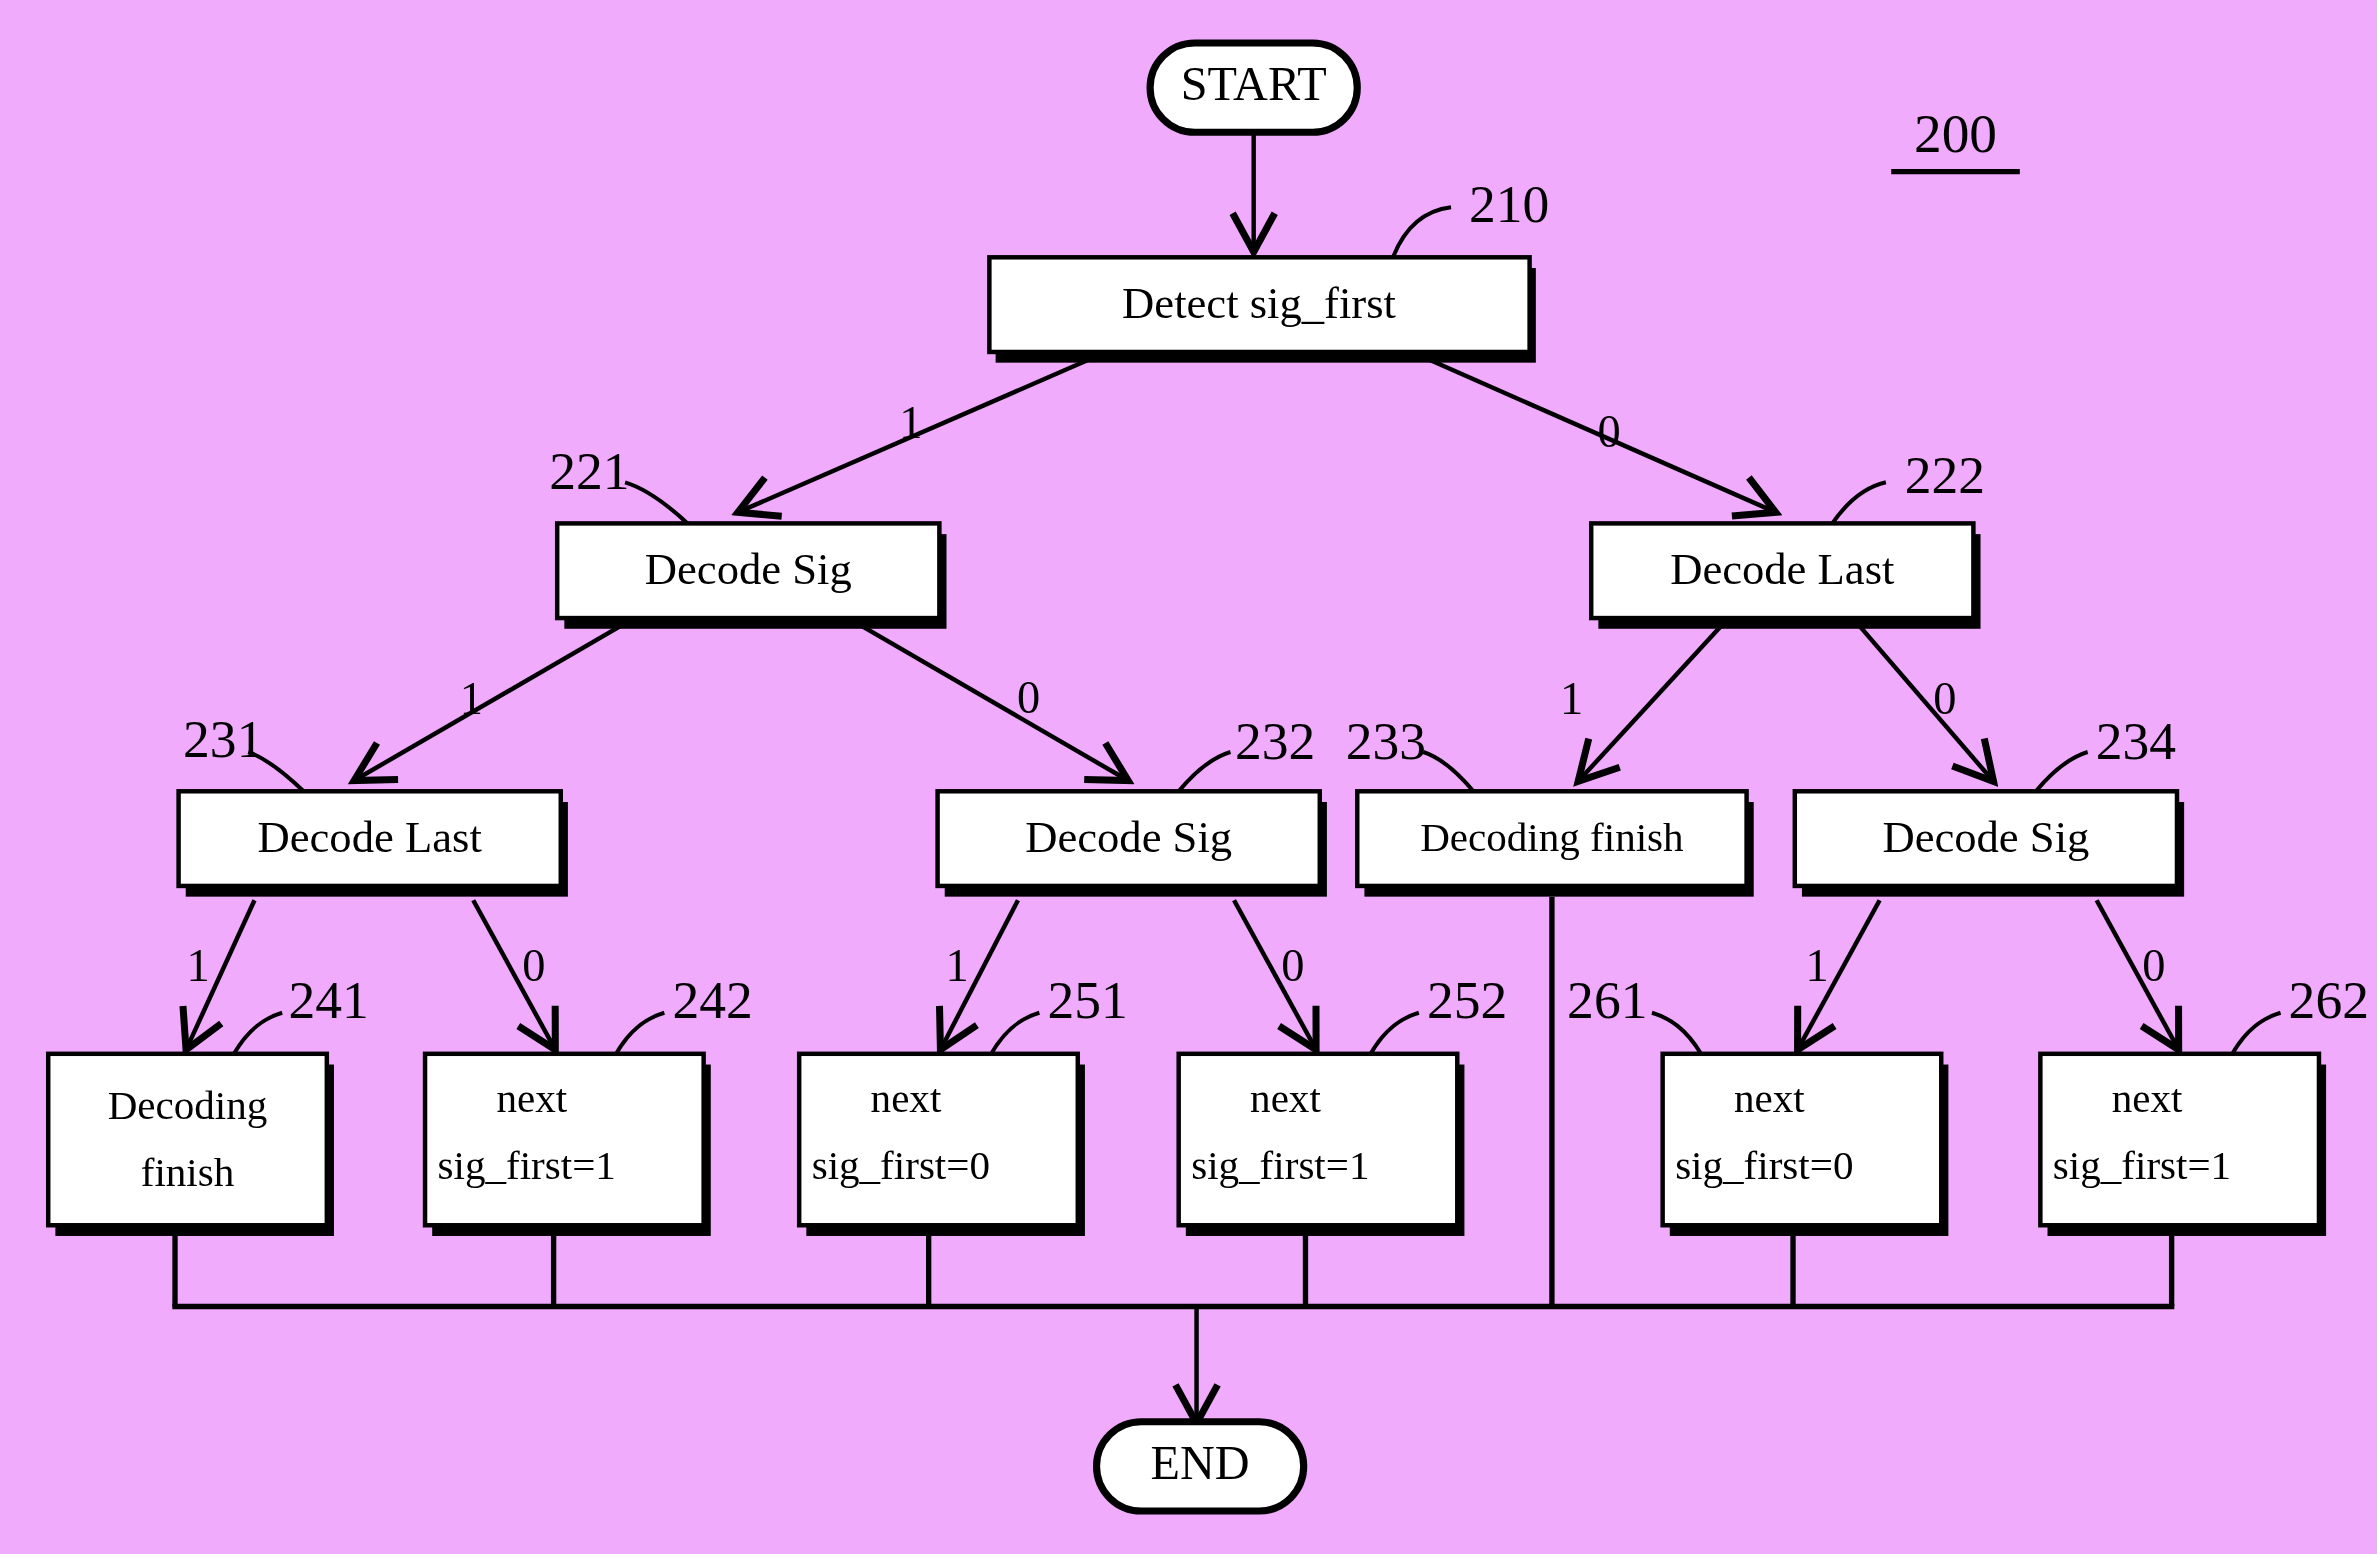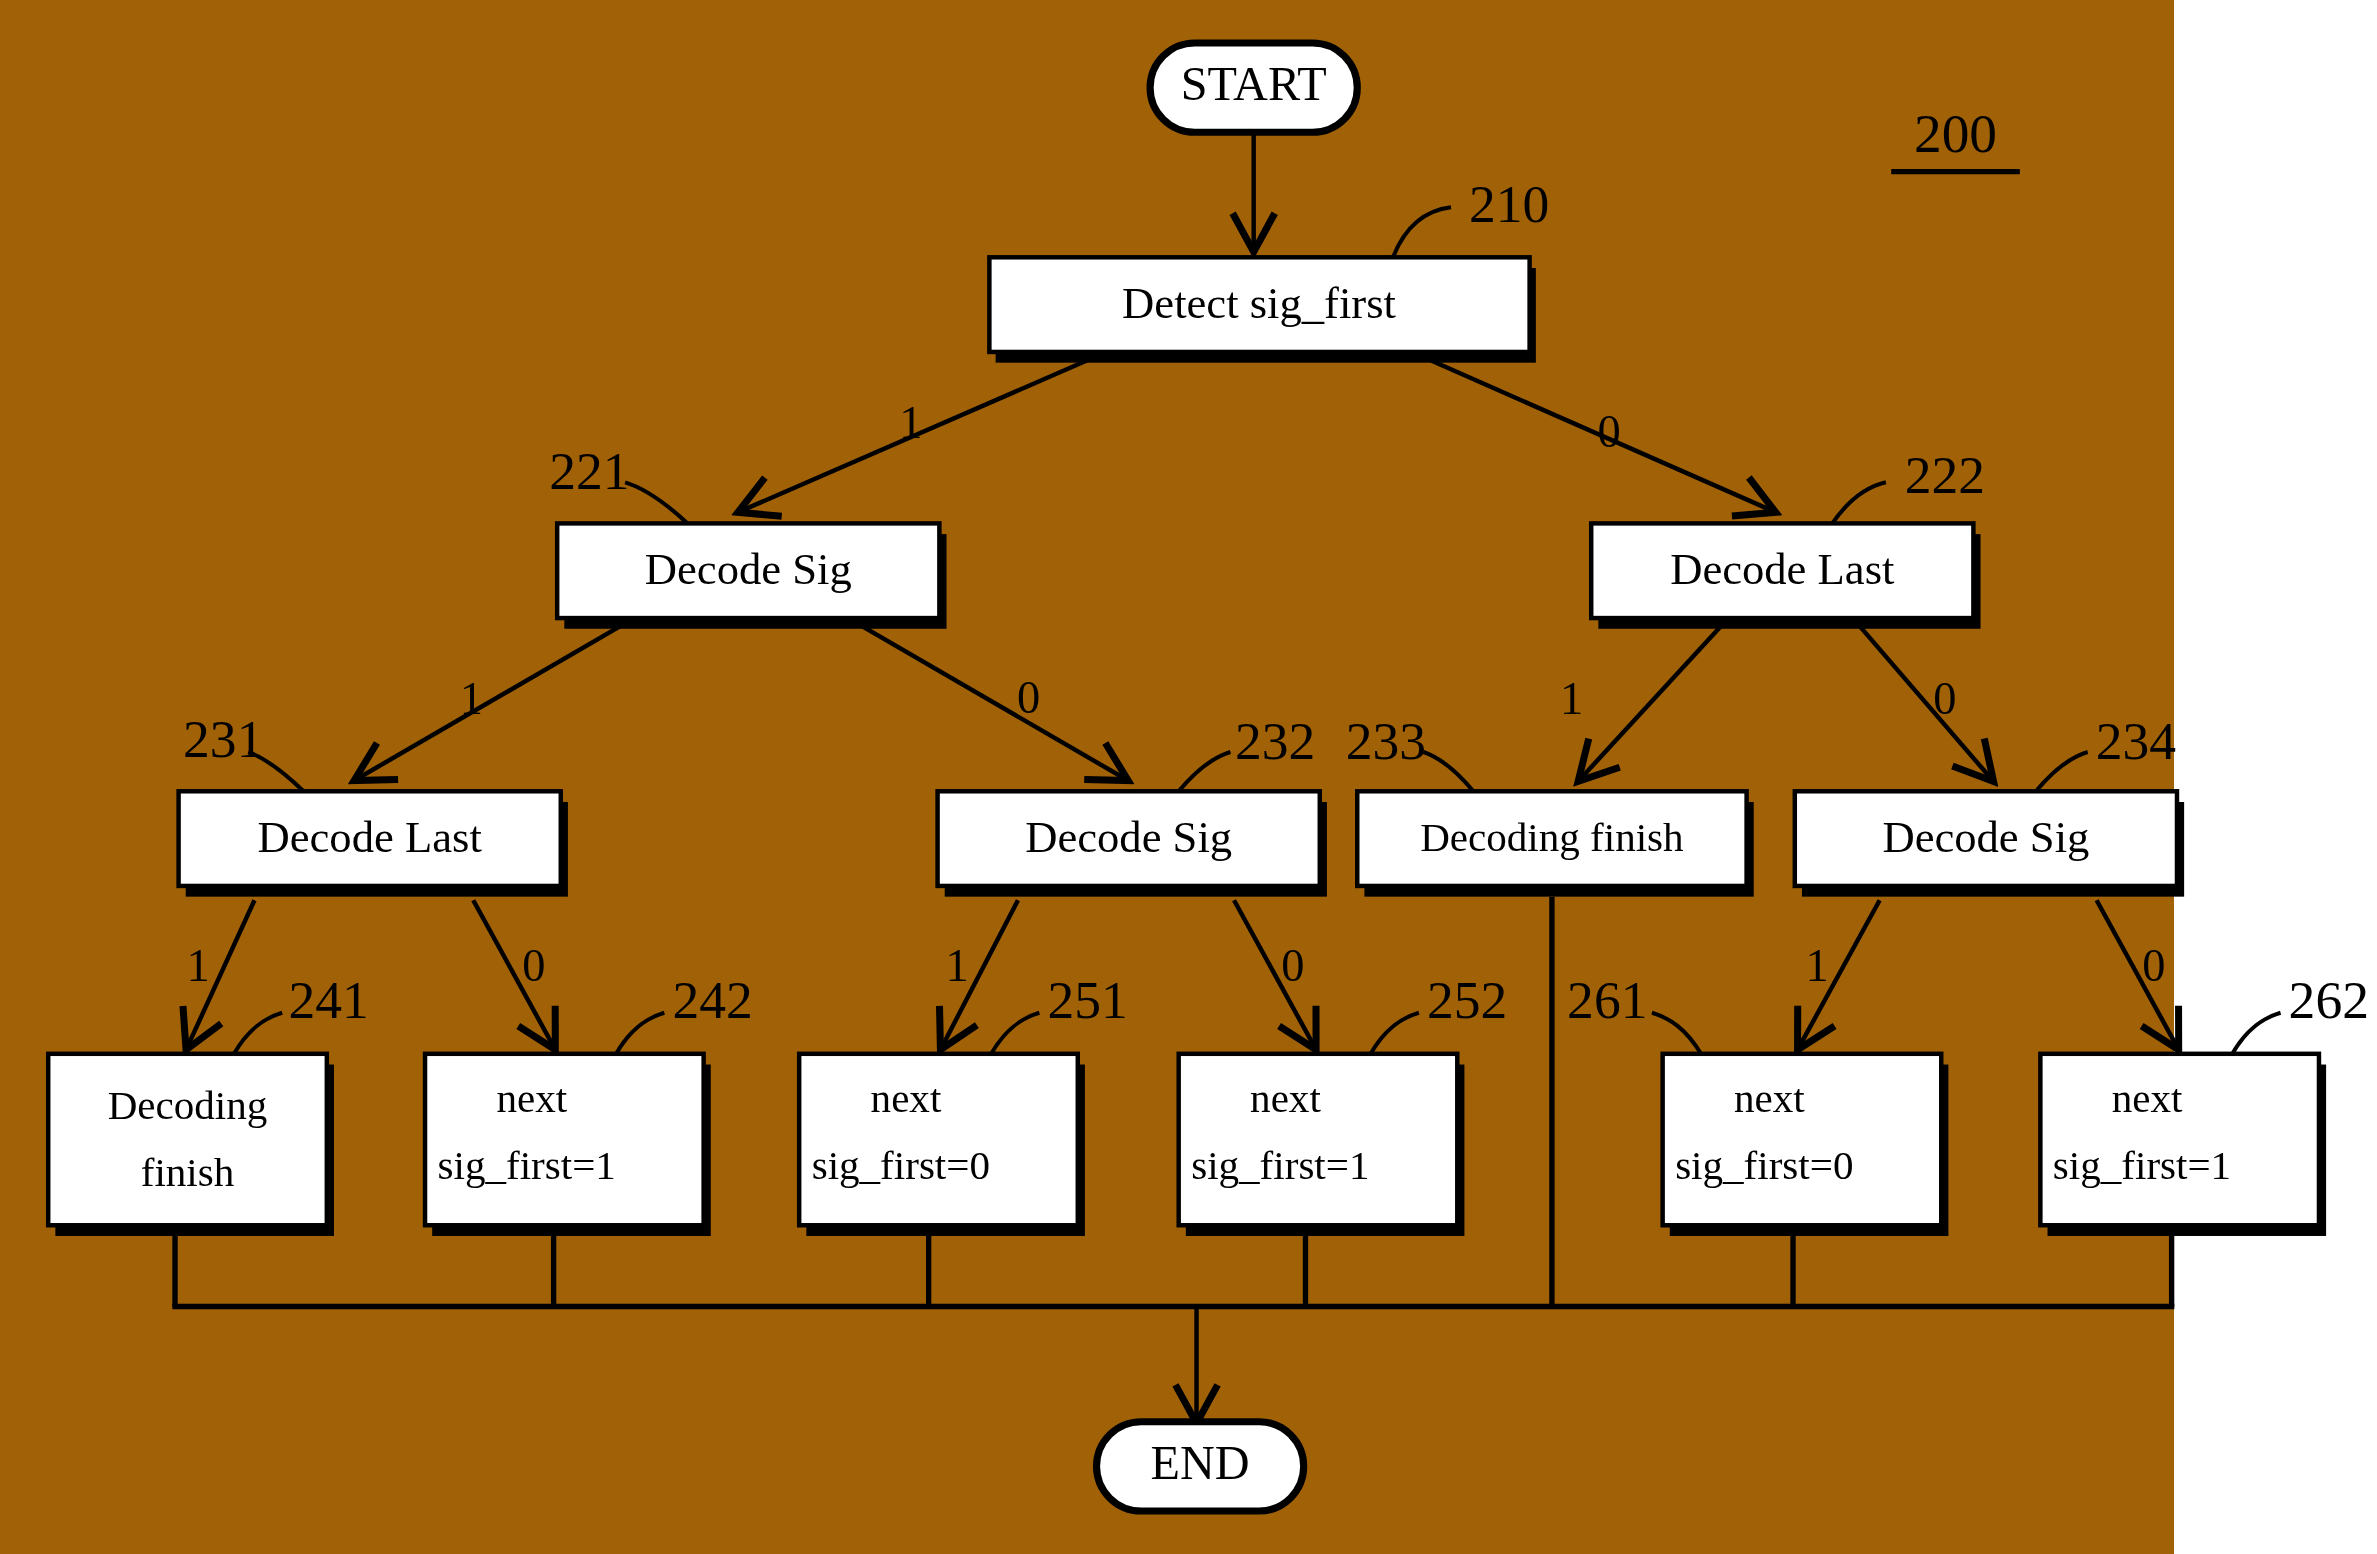--- a/index.html
+++ b/index.html
@@ -8,23 +8,23 @@
     background: #ffffff;
   }
   body {
     width: 2377px;
     height: 1554px;
     font-family: "Liberation Serif", "DejaVu Serif", serif;
     overflow: hidden;
   }
   #diagram-root {
     position: relative;
-    width: 2174px;
+    width: 2377px;
     height: 1554px;
-    background: #a16207;
+    background: #f0abfc;
   }
   svg#flow {
     position: absolute;
     left: 0;
     top: 0;
     width: 2377px;
     height: 1554px;
   }
   .node-text {
     font-family: "Liberation Serif", "DejaVu Serif", serif;

